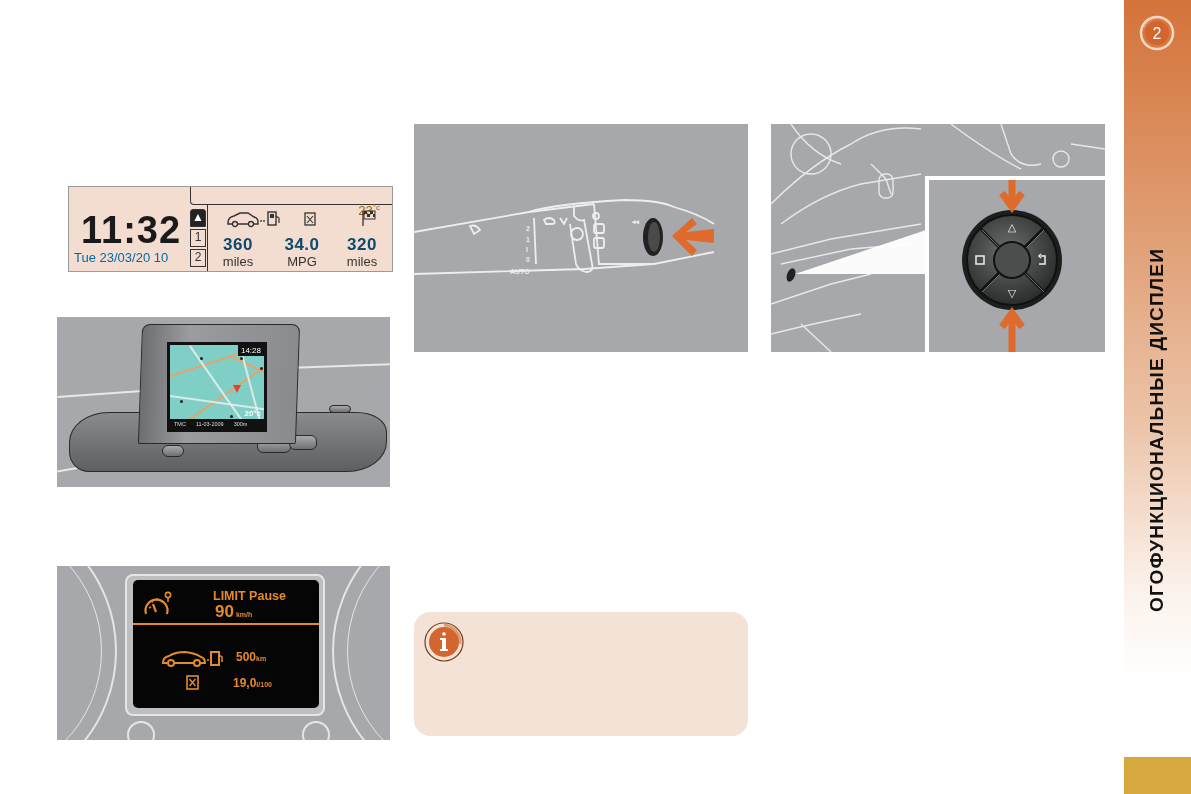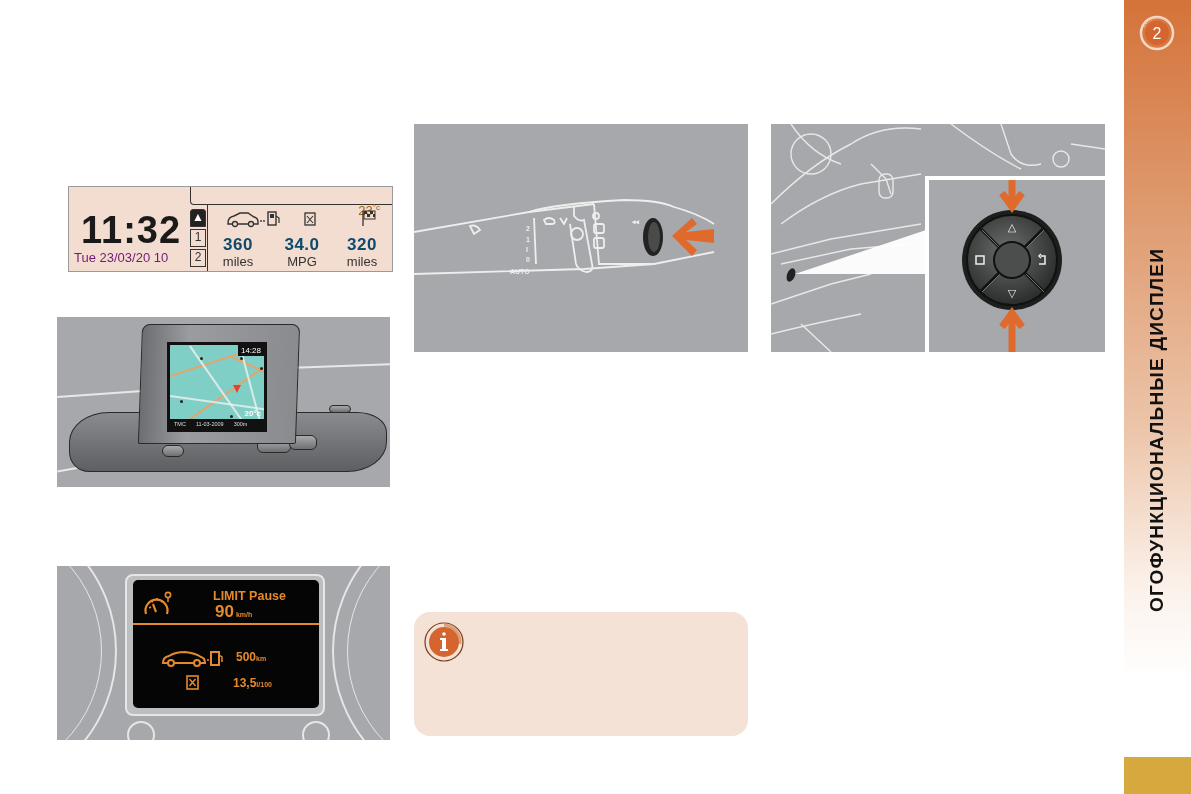--- a/index.html
+++ b/index.html
@@ -4,21 +4,21 @@
   <style>
     * { box-sizing: border-box; margin: 0; padding: 0; }
     html, body { width: 1191px; height: 794px; background: #ffffff; overflow: hidden; }
     body { position: relative; font-family: "Liberation Sans", sans-serif; }
 
     .panel { position: absolute; overflow: hidden; }
 
     
     #mono { left: 68px; top: 186px; width: 325px; height: 86px; background: #f3ddd0; border: 1px solid #9a9a9a; }
     #mono .clock { position: absolute; left: 12px; top: 22px; font-size: 38px; font-weight: bold; color: #1a1a1a; letter-spacing: 1px; font-family: "Liberation Sans", sans-serif; }
-    #mono .date { position: absolute; left: 5px; top: 63px; font-size: 13px; color: #701a75; }
+    #mono .date { position: absolute; left: 5px; top: 63px; font-size: 13px; color: #0369a1; }
     #mono .topbar { position: absolute; left: 121px; top: 0; right: 0; height: 18px; border-left: 1.5px solid #333; border-bottom: 1.5px solid #333; border-bottom-left-radius: 4px; }
     #mono .temp { position: absolute; right: 12px; top: 16px; font-size: 13px; font-weight: normal; color: #a16207; }
     #mono .temp sup { font-size: 8px; }
     #mono .tabs { position: absolute; left: 121px; top: 22px; width: 17px; height: 64px; }
     #mono .tab { width: 16px; height: 18px; border: 1.5px solid #333; margin-bottom: 2px; font-size: 12px; text-align: center; line-height: 15px; color: #333; background: #f3ddd0; }
     #mono .tab.active { background: #222; color: #fff; border-radius: 3px 3px 0 0; }
     #mono .info { position: absolute; left: 138px; top: 18px; right: 0; bottom: 0; border-left: 1.5px solid #333; }
     #mono .icons-row { position: absolute; top: 6px; left: 0; right: 0; height: 18px; }
     #mono .icon { position: absolute; font-size: 14px; color: #333; }
     #mono .vals { position: absolute; top: 30px; left: 0; right: 0; }
@@ -199,21 +199,21 @@
           <path d="M58 7 L61 9 L61 14" fill="none" stroke="#e58a2c" stroke-width="1.5"></path>
         </svg>
     </span>
     <div class="range"><span>500</span><small>km</small></div>
     <span class="ico" style="left:53px;top:94px;">
       <svg width="13" height="16" viewBox="0 0 13 16">
           <rect x="1" y="2" width="11" height="13" fill="none" stroke="#e58a2c" stroke-width="1.6"></rect>
           <path d="M3.5 5 L9.5 12 M9.5 5 L3.5 12" stroke="#e58a2c" stroke-width="1.4"></path>
         </svg>
     </span>
-    <div class="cons"><span>13,5</span><small>l/100</small></div>
+    <div class="cons"><span>19,0</span><small>l/100</small></div>
   </div>
 </div>
 
 <div id="stalk" class="panel">
   <svg width="334" height="228" viewBox="0 0 334 228">
     <g fill="none" stroke="#eeeeee" stroke-width="1.8">
       <path d="M0 108 L115 88 Q140 80 210 76 Q245 76 260 83 Q285 90 300 100"></path>
       <path d="M0 150 L170 145 L240 140 Q280 132 300 128"></path>
       <path d="M115 88 L180 80"></path>
       <path d="M160 82 L160 92 Q165 98 170 96 L178 140 Q180 148 172 148 Q164 146 162 140 L156 100"></path>

